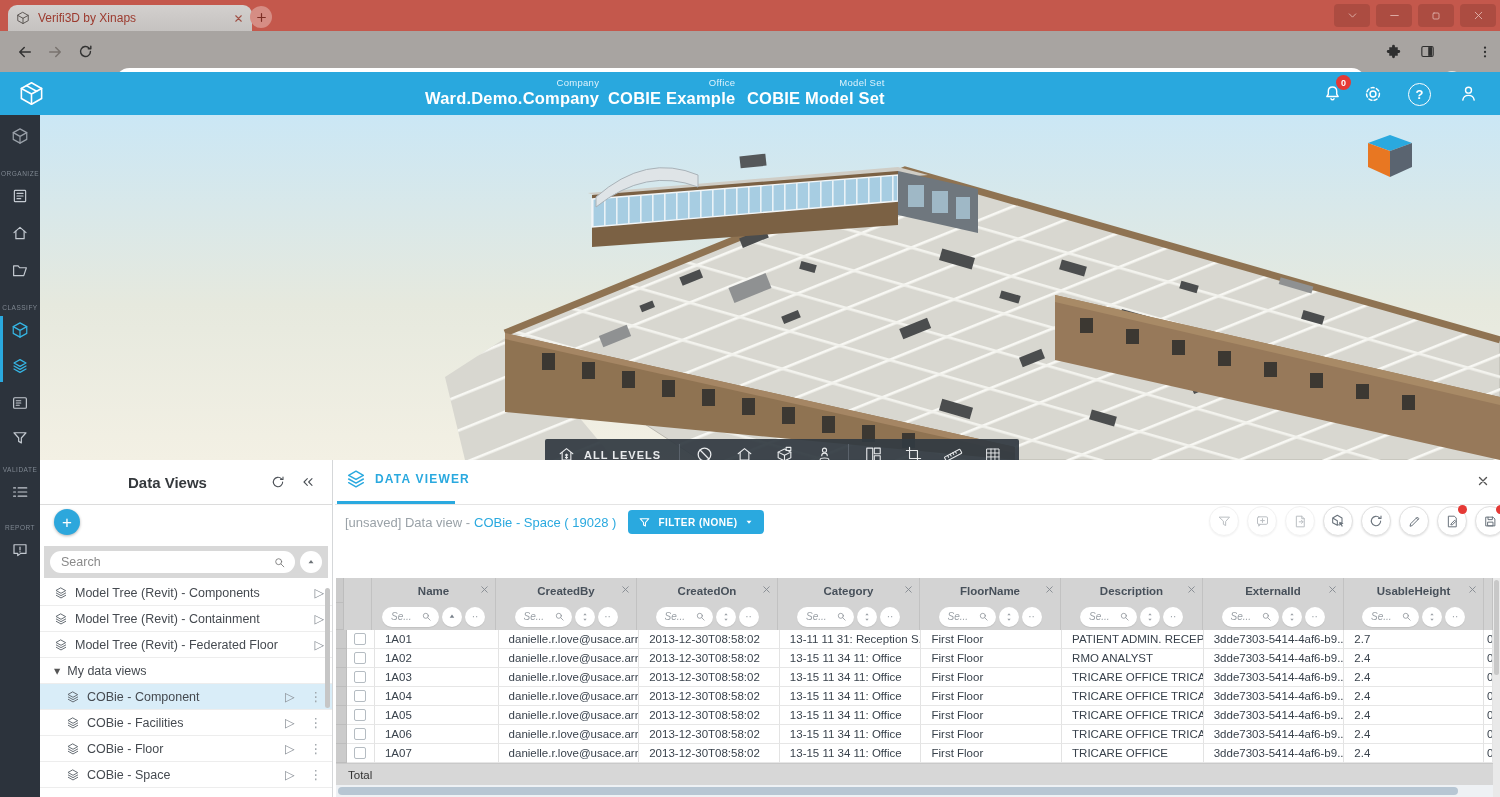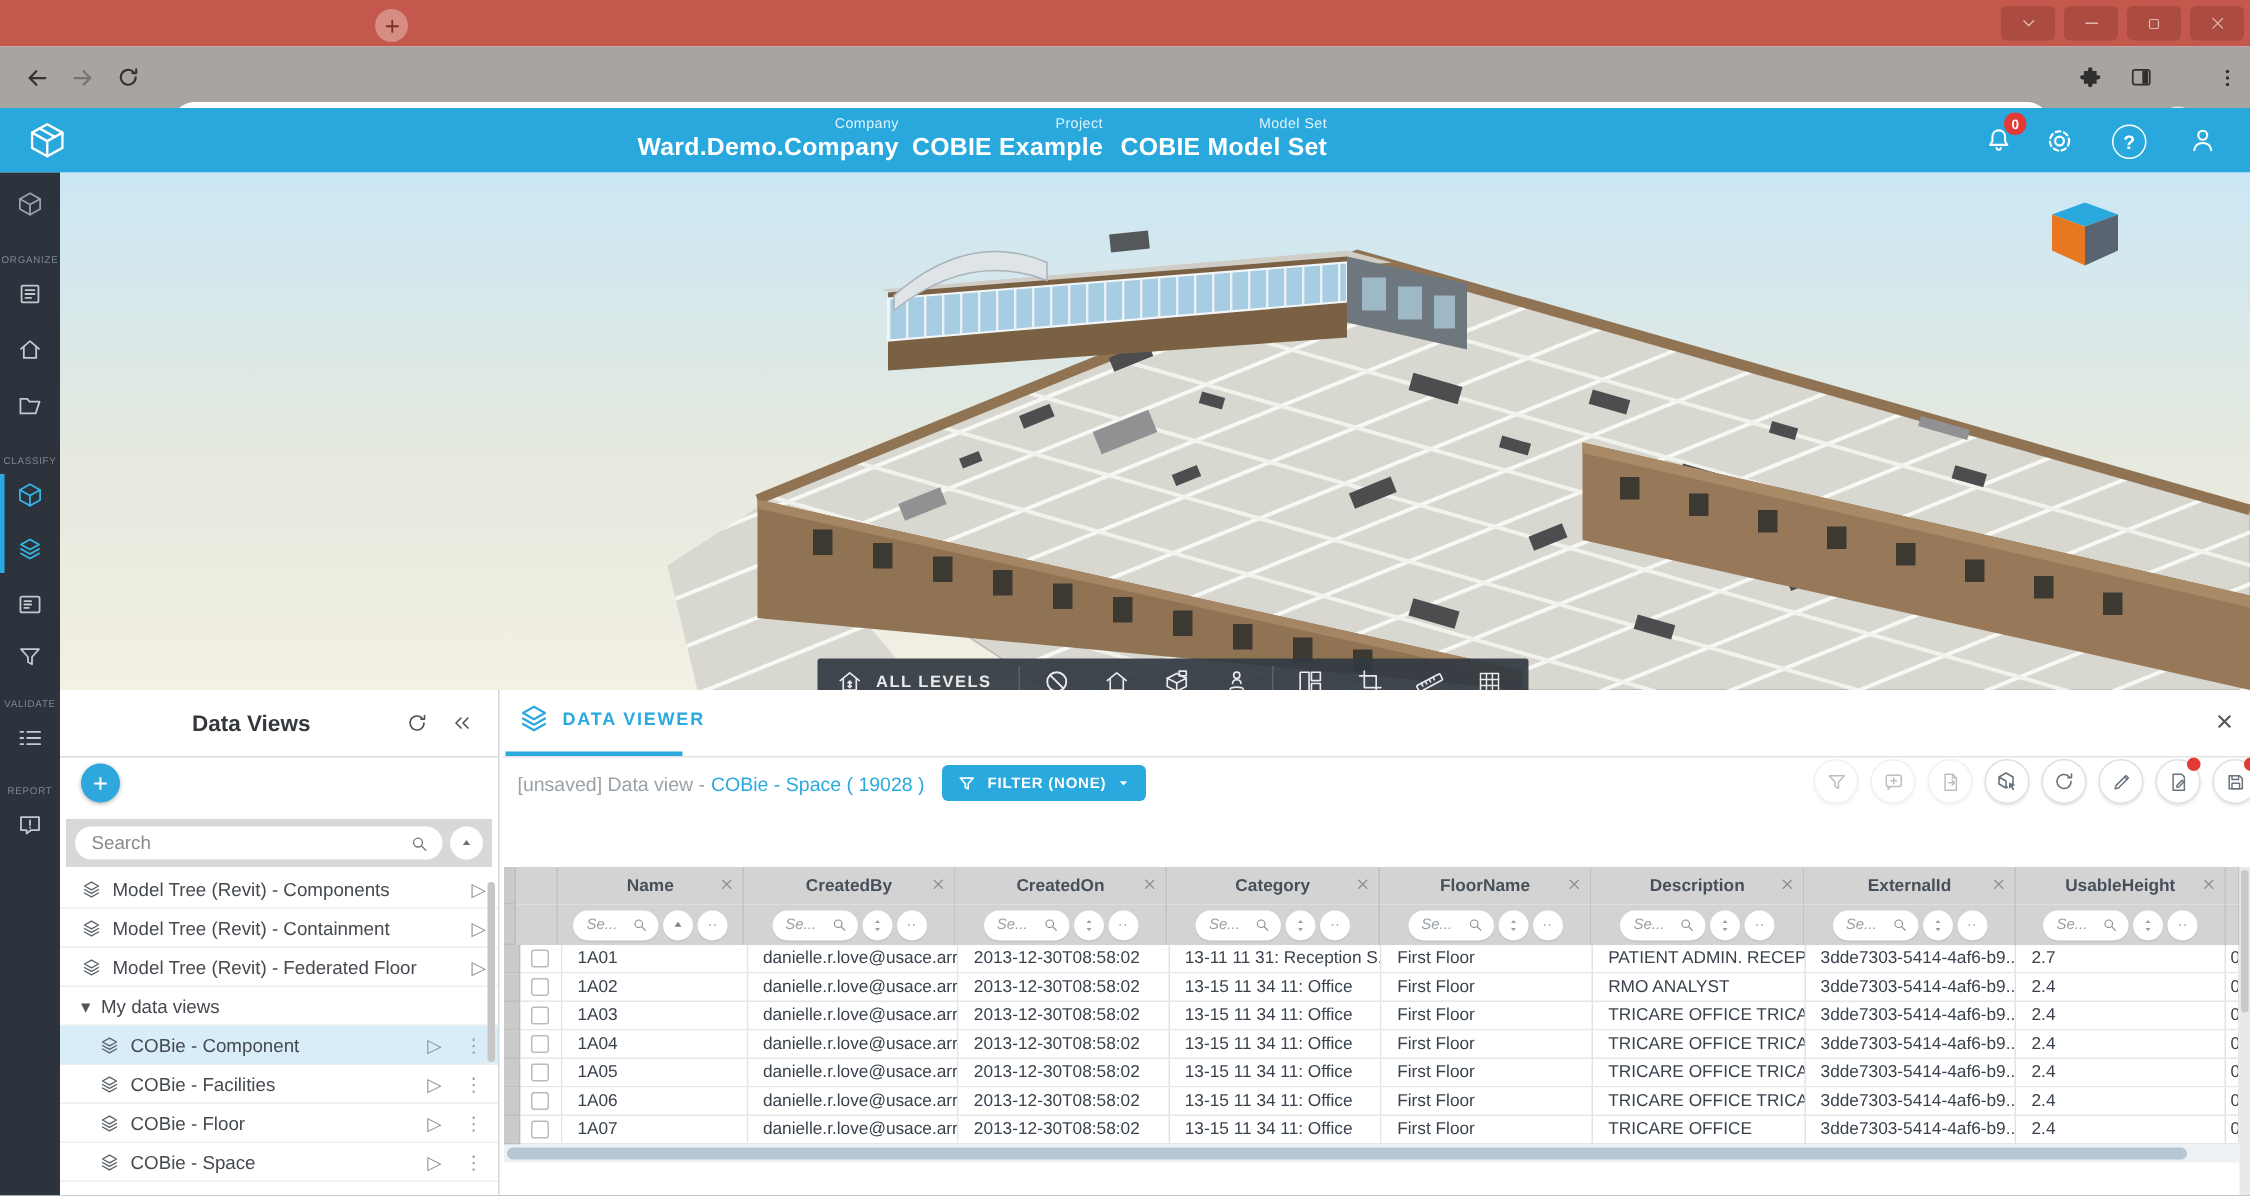--- a/index.html
+++ b/index.html
@@ -119,20 +119,34 @@
   #hscroll .thumb{position:absolute;left:2px;top:2px;width:1120px;height:8px;border-radius:4px;background:#b7c6d3;}
   #vscroll{position:absolute;right:0;top:118px;width:7px;height:219px;background:#e9e9e9;}
   #vscroll .thumb{position:absolute;left:1px;top:2px;width:5px;height:95px;border-radius:3px;background:#c8c8c8;}
 </style>
 </head>
 <body>
 
 <div id="screen">
 
   <div id="titlebar" class="abs">
+    <div id="tab" class="abs">
+      <span style="color:#55504c">
+        <svg class="ic" viewBox="0 0 24 24" width="14" height="14">
+            <path d="M12 2.5 21 7.5v9l-9 5-9-5v-9z"></path>
+            <path d="M3 7.5l9 5 9-5M12 12.5v9"></path>
+          </svg>
+      </span>
+      <span class="ttl">Verifi3D by Xinaps</span>
+      <span style="color:#a05045">
+        <svg class="ic" viewBox="0 0 24 24" width="11" height="11" style="stroke-width:2.4">
+            <path d="M6 6l12 12M18 6 6 18"></path>
+          </svg>
+      </span>
+    </div>
     <div id="newtab" class="abs">
       <svg class="ic" viewBox="0 0 24 24" width="13" height="13" style="stroke-width:2.2">
           <path d="M12 5v14M5 12h14"></path>
         </svg>
     </div>
     <div class="winbtn abs" style="right:130px">
       <svg class="ic" viewBox="0 0 24 24" width="13" height="13">
           <path d="M6 9l6 6 6-6"></path>
         </svg>
     </div>
@@ -230,21 +244,21 @@
           <path d="M12 2.5 21 7.5v9l-9 5-9-5v-9z"></path>
           <path d="M3 7.5l9 5 9-5M12 12.5v9"></path>
           <path d="M7.5 5l9 5"></path>
         </svg>
     </span>
     <div class="hgroup" style="left:425px">
       <div class="lab">Company</div>
       <div class="val">Ward.Demo.Company</div>
     </div>
     <div class="hgroup" style="left:608px">
-      <div class="lab">Project</div>
+      <div class="lab">Office</div>
       <div class="val">COBIE Example</div>
     </div>
     <div class="hgroup" style="left:747px">
       <div class="lab">Model Set</div>
       <div class="val">COBIE Model Set</div>
     </div>
     <span class="hic" style="left:1322px">
       <svg class="ic" viewBox="0 0 24 24" width="21" height="21">
           <path d="M12 4.5c-2.8 0-4.8 2-4.8 4.8v3.5L5.5 15.5h13l-1.7-2.7V9.3c0-2.8-2-4.8-4.8-4.8z"></path>
           <path d="M10.3 18a1.8 1.8 0 0 0 3.4 0"></path>
@@ -1030,20 +1044,23 @@
           <div class="dcell col-1">danielle.r.love@usace.arm...</div>
           <div class="dcell col-2">2013-12-30T08:58:02</div>
           <div class="dcell col-3">13-15 11 34 11: Office</div>
           <div class="dcell col-4">First Floor</div>
           <div class="dcell col-5">TRICARE OFFICE</div>
           <div class="dcell col-6">3dde7303-5414-4af6-b9...</div>
           <div class="dcell col-7">2.4</div>
           <div class="dcell col-x" style="padding-left:3px">0</div>
         </div>
 
+        <div id="totalrow">
+          <span>Total</span>
+        </div>
         <div id="hscroll">
           <div class="thumb"></div>
         </div>
       </div>
       <div id="vscroll">
         <div class="thumb"></div>
       </div>
     </div>
   </div>
 

